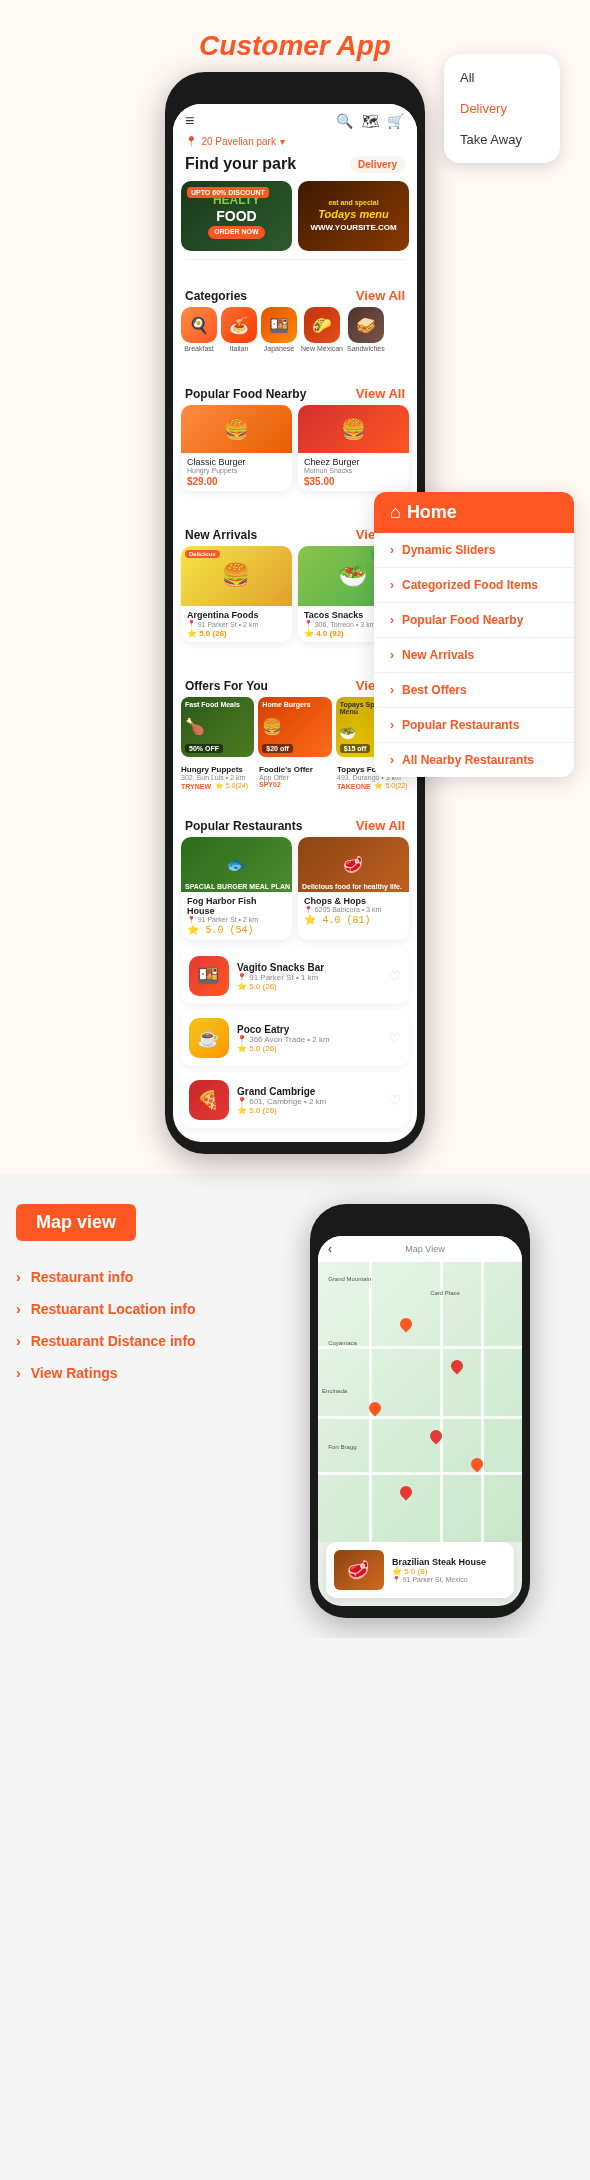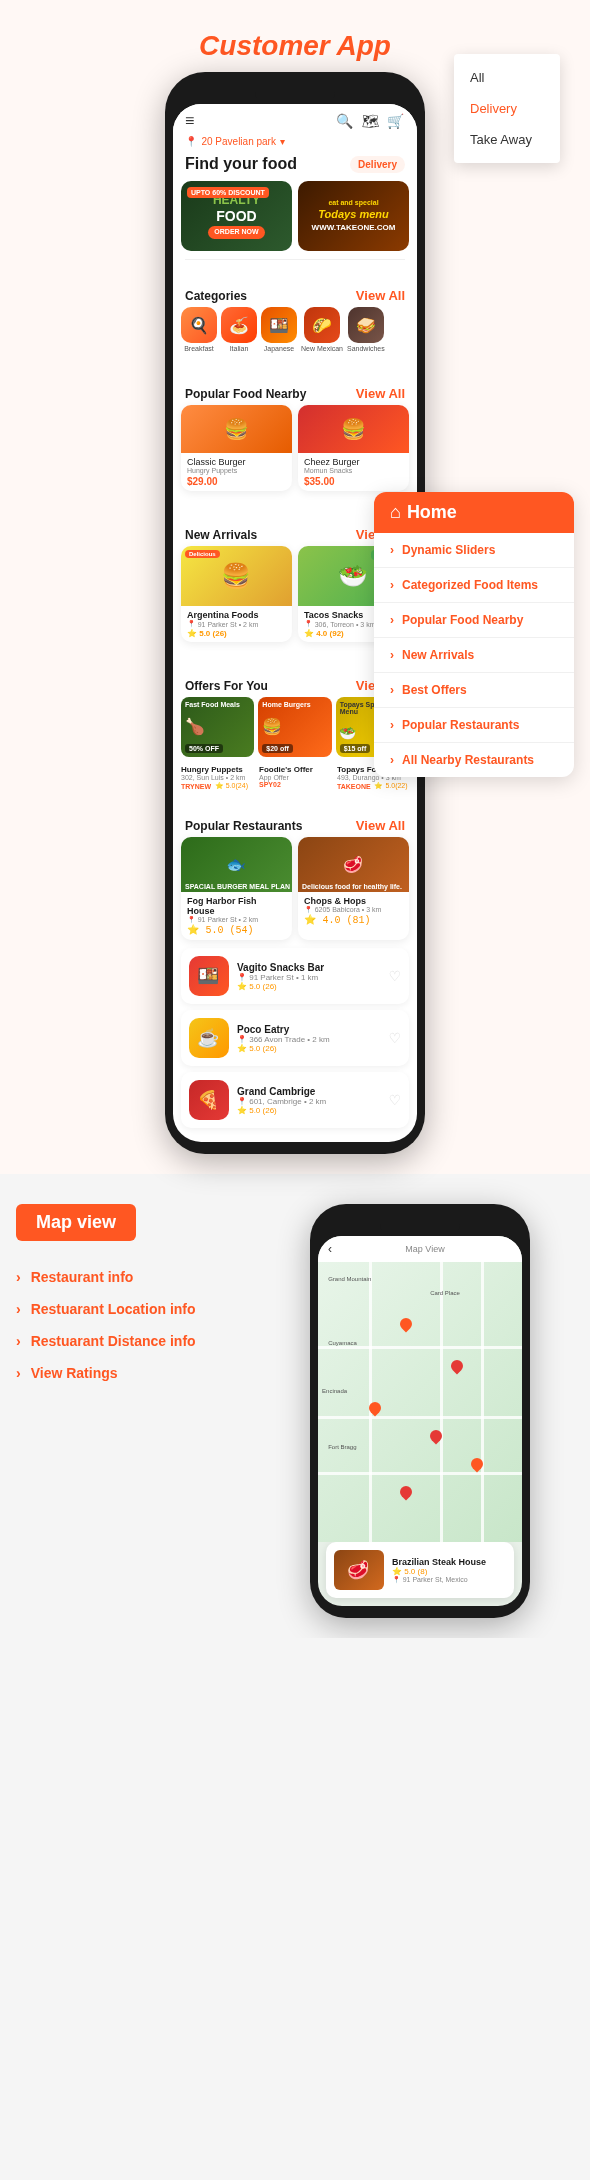--- a/index.html
+++ b/index.html
@@ -9,24 +9,24 @@
       font-family: -apple-system, BlinkMacSystemFont, 'Segoe UI', sans-serif;
       overflow-x: hidden;
     }
 
     
     .dropdown-menu {
       position: absolute;
       top: 54px;
       right: 30px;
       background: #fff;
-      border-radius: 4px;
+      border-radius: 16px;
       box-shadow: 0 4px 16px rgba(0,0,0,0.15);
       padding: 8px 0;
-      width: 106px;
+      width: 116px;
       z-index: 10;
     }
     .dropdown-menu .item {
       padding: 8px 16px;
       font-size: 13px;
       color: #333;
       cursor: pointer;
     }
     .dropdown-menu .item.active { color: #ff5722; }
 
@@ -568,38 +568,38 @@
           </div>
         </div>
 
         <div class="location-bar">
           <span>📍</span>
           <span>20 Pavelian park</span>
           <span>▾</span>
         </div>
 
         <div class="find-food-bar">
-          <span class="find-food-title">Find your food</span>
+          <span class="find-food-title">Find your park</span>
           <span class="delivery-badge">Delivery</span>
         </div>
 
         <div class="banners-row">
           <div class="banner banner-left">
             <span class="banner-badge">UPTO 60% DISCOUNT</span>
             <div class="banner-text">
               <div class="healty-text">HEALTY</div>
               <div class="food-text">FOOD</div>
               <div class="order-btn">ORDER NOW</div>
             </div>
           </div>
           <div class="banner banner-right">
             <div class="banner-text">
               <div style="font-size:7px;color:#ffd700;">eat and special</div>
               <div class="todays-menu">Todays menu</div>
-              <div style="font-size:8px;color:#fff;margin-top:2px;">WWW.TAKEONE.COM</div>
+              <div style="font-size:8px;color:#fff;margin-top:2px;">WWW.YOURSITE.COM</div>
             </div>
           </div>
         </div>
 
         <div class="section-divider"></div>
 
         <div class="section-header">
           <span class="section-title">Categories</span>
           <span class="view-all">View All</span>
         </div>

